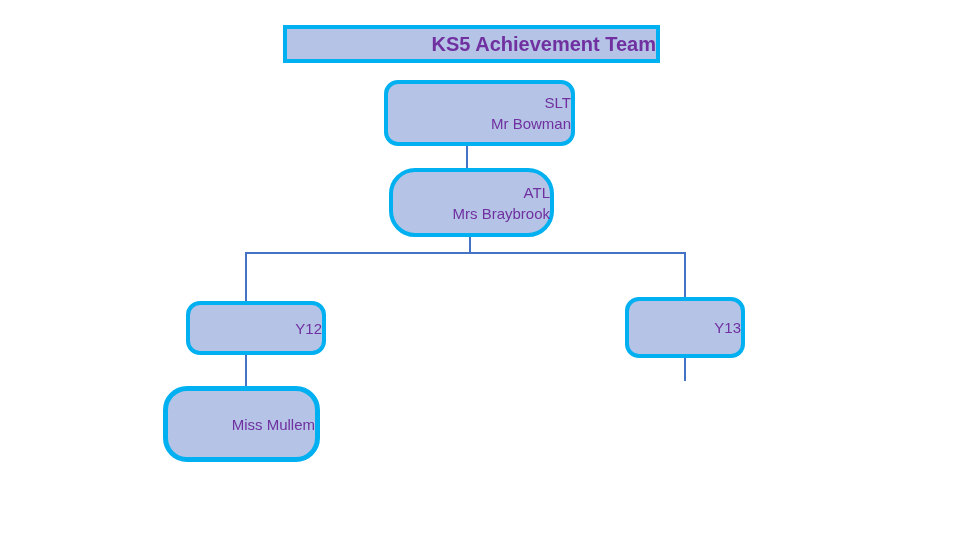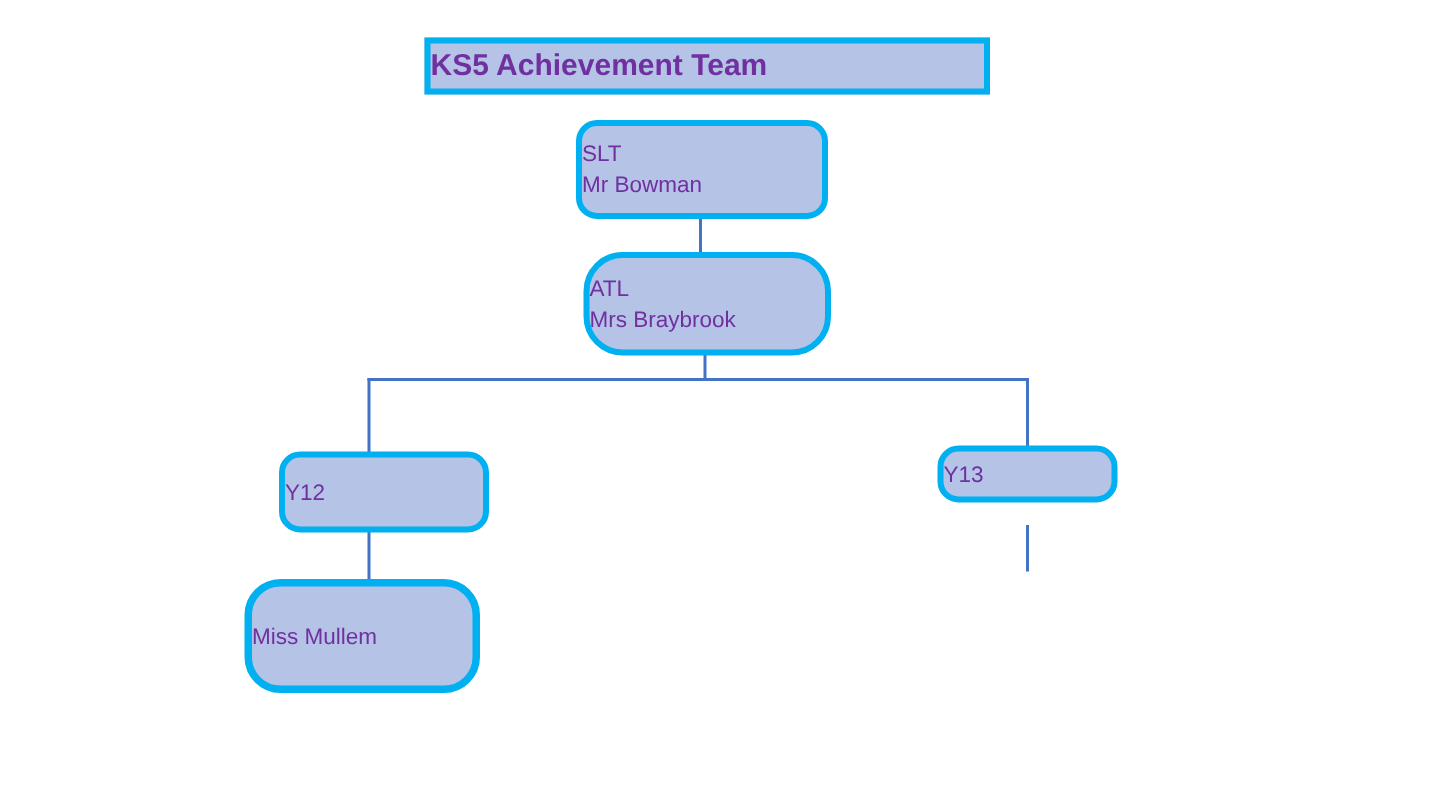--- a/index.html
+++ b/index.html
@@ -21,37 +21,38 @@
     background:var(--background);
     overflow:hidden;
   }
   .node{
     position:absolute;
     background:var(--box-fill);
     border:4px solid var(--box-border);
     color:var(--text);
     display:flex;
     flex-direction:column;
-    align-items:flex-start;
+    align-items:flex-end;
     justify-content:center;
     text-align:center;
     font-size:15px;
     line-height:21px;
+    padding-left:25px;
   }
   .node span{display:block;}
   .title-box{
     left:283px;top:25px;width:377px;height:38px;
     border-radius:0;
     font-size:20px;
     font-weight:bold;
   }
-  .slt-box{left:384px;top:80px;width:168px;height:66px;border-radius:14px;}
+  .slt-box{left:384px;top:80px;width:191px;height:66px;border-radius:14px;}
   .atl-box{left:389px;top:168px;width:165px;height:69px;border-radius:26px;}
   .y12-box{left:186px;top:301px;width:140px;height:54px;border-radius:14px;}
-  .y13-box{left:625px;top:297px;width:120px;height:38px;border-radius:14px;}
+  .y13-box{left:625px;top:297px;width:120px;height:61px;border-radius:14px;}
   .mullem-box{left:163px;top:386px;width:157px;height:76px;border-radius:24px;border-width:5px;}
   .coulson-box{left:596px;top:379px;width:192px;height:76px;border-radius:20px;border-width:5px;}
   .connector{
     position:absolute;
     background:var(--connector);
   }
   .c-slt-atl{left:466px;top:144px;width:2px;height:26px;}
   .c-atl-stub{left:469px;top:235px;width:2px;height:19px;}
   .c-horizontal{left:245px;top:252px;width:441px;height:2px;}
   .c-left-drop{left:245px;top:252px;width:2px;height:51px;}

